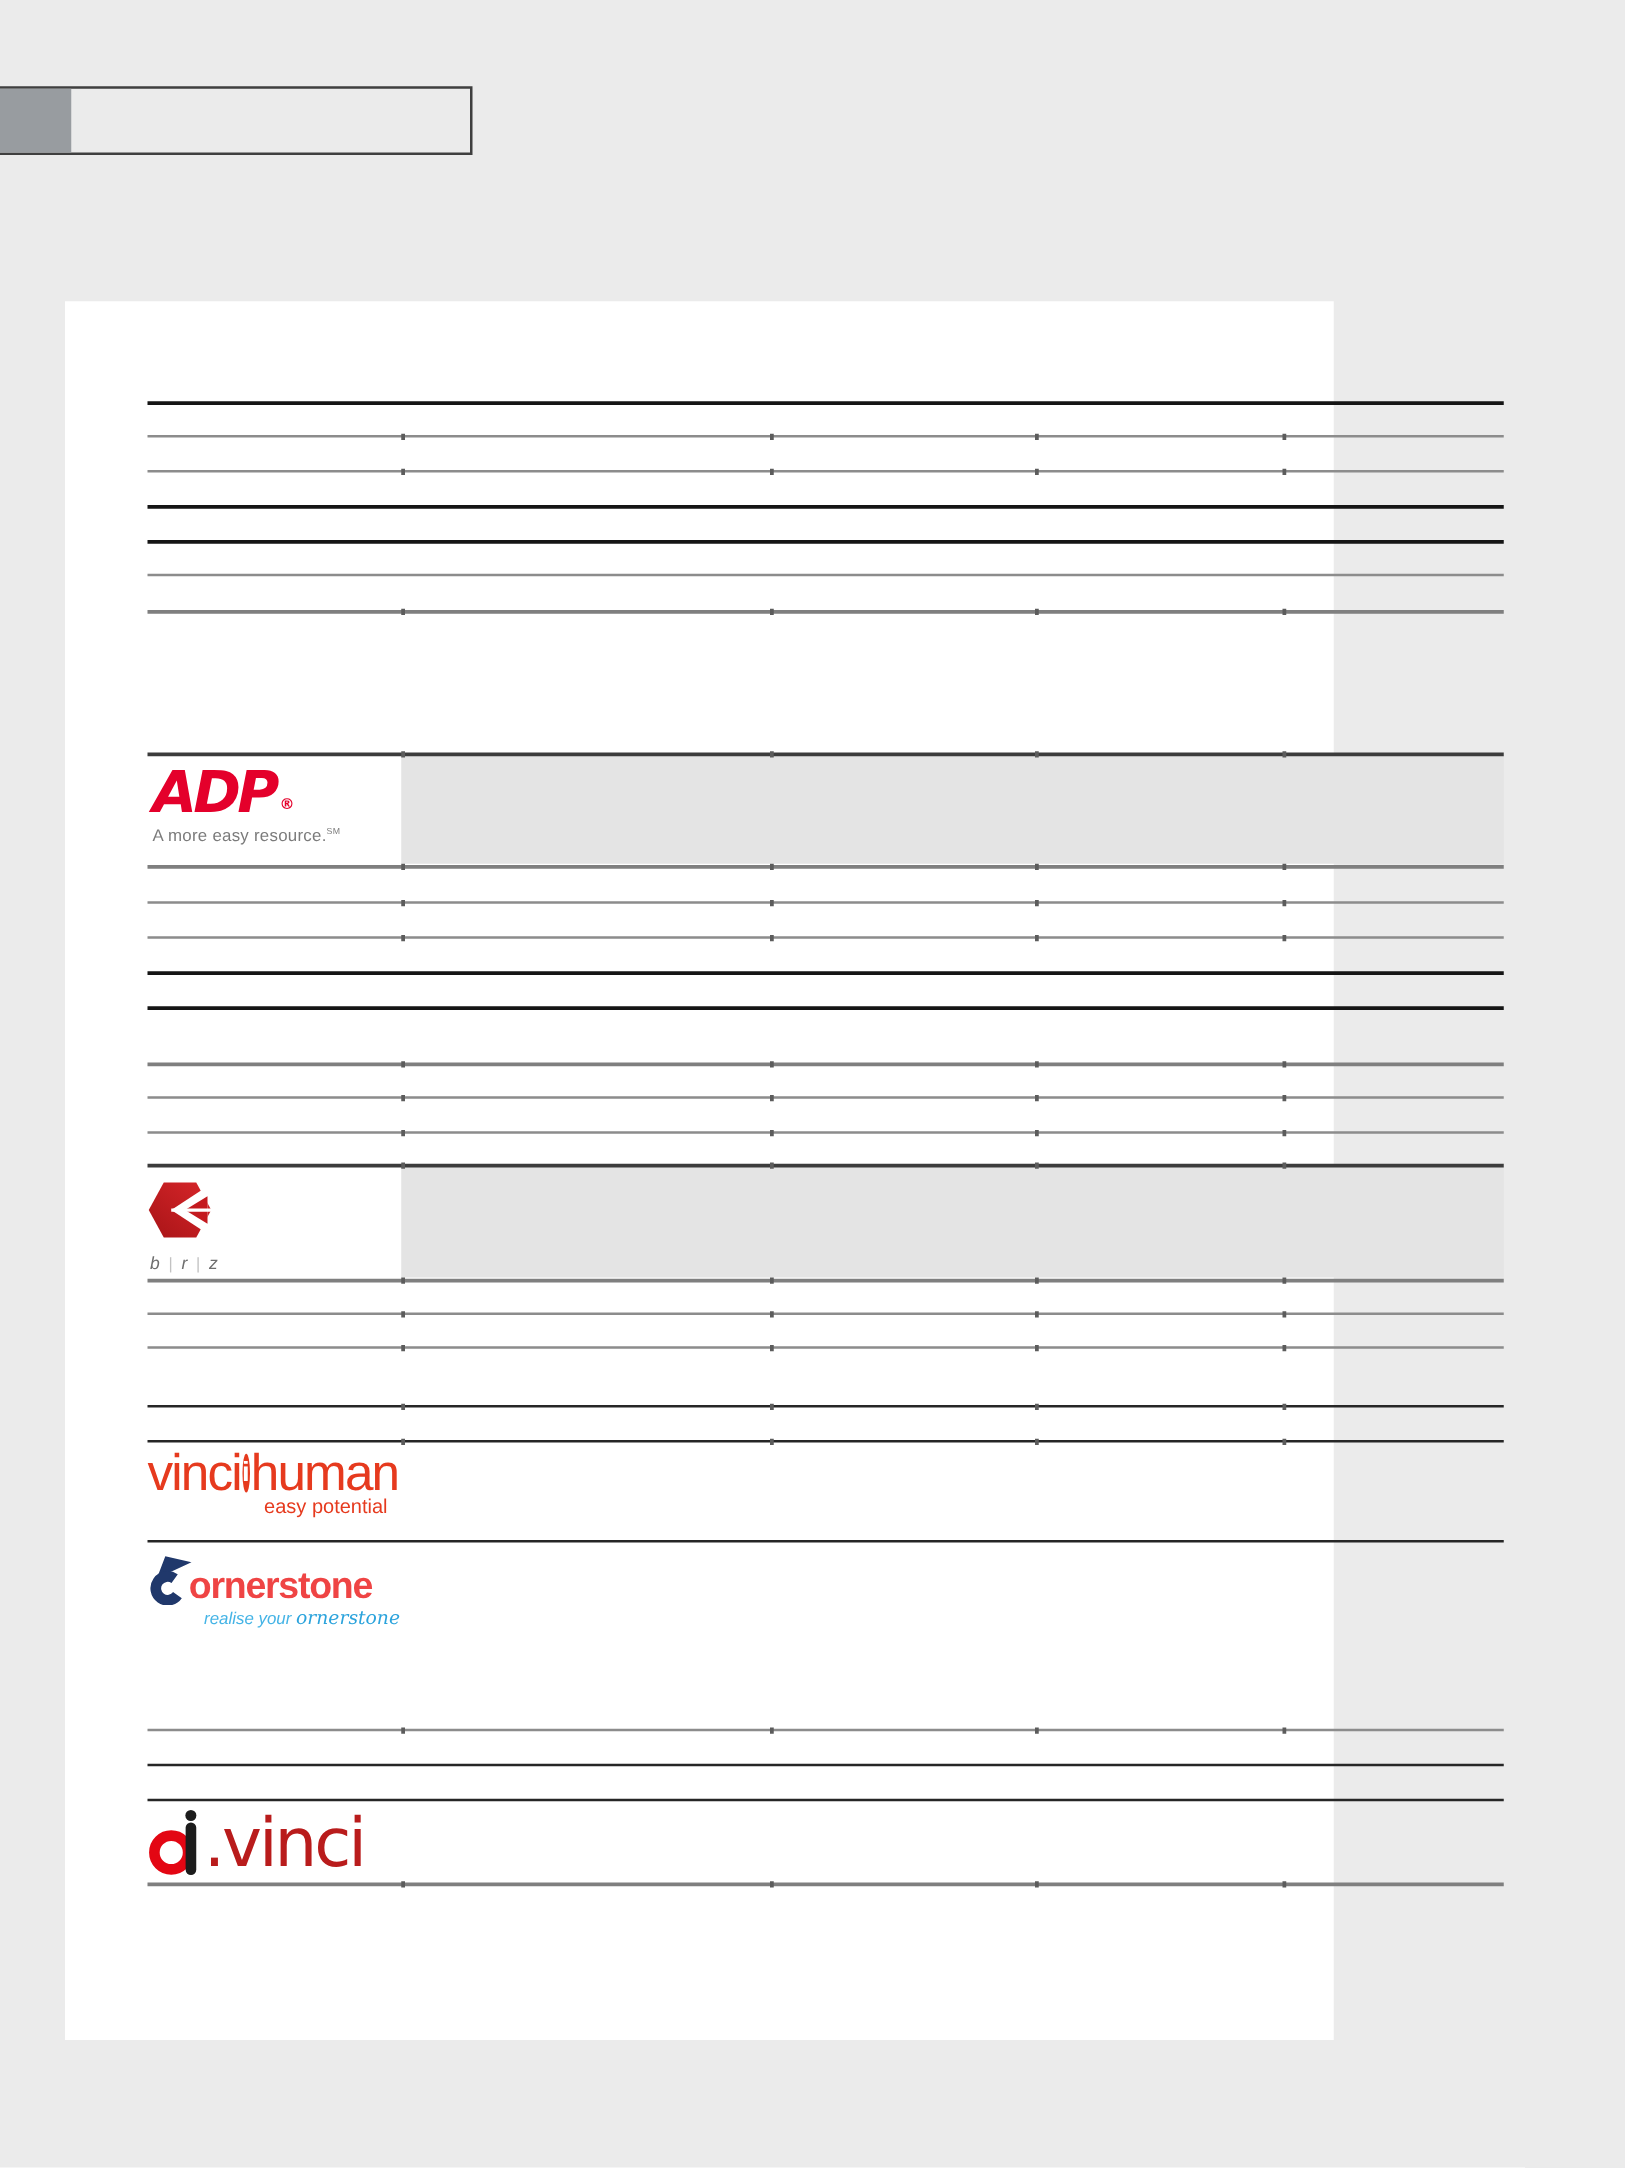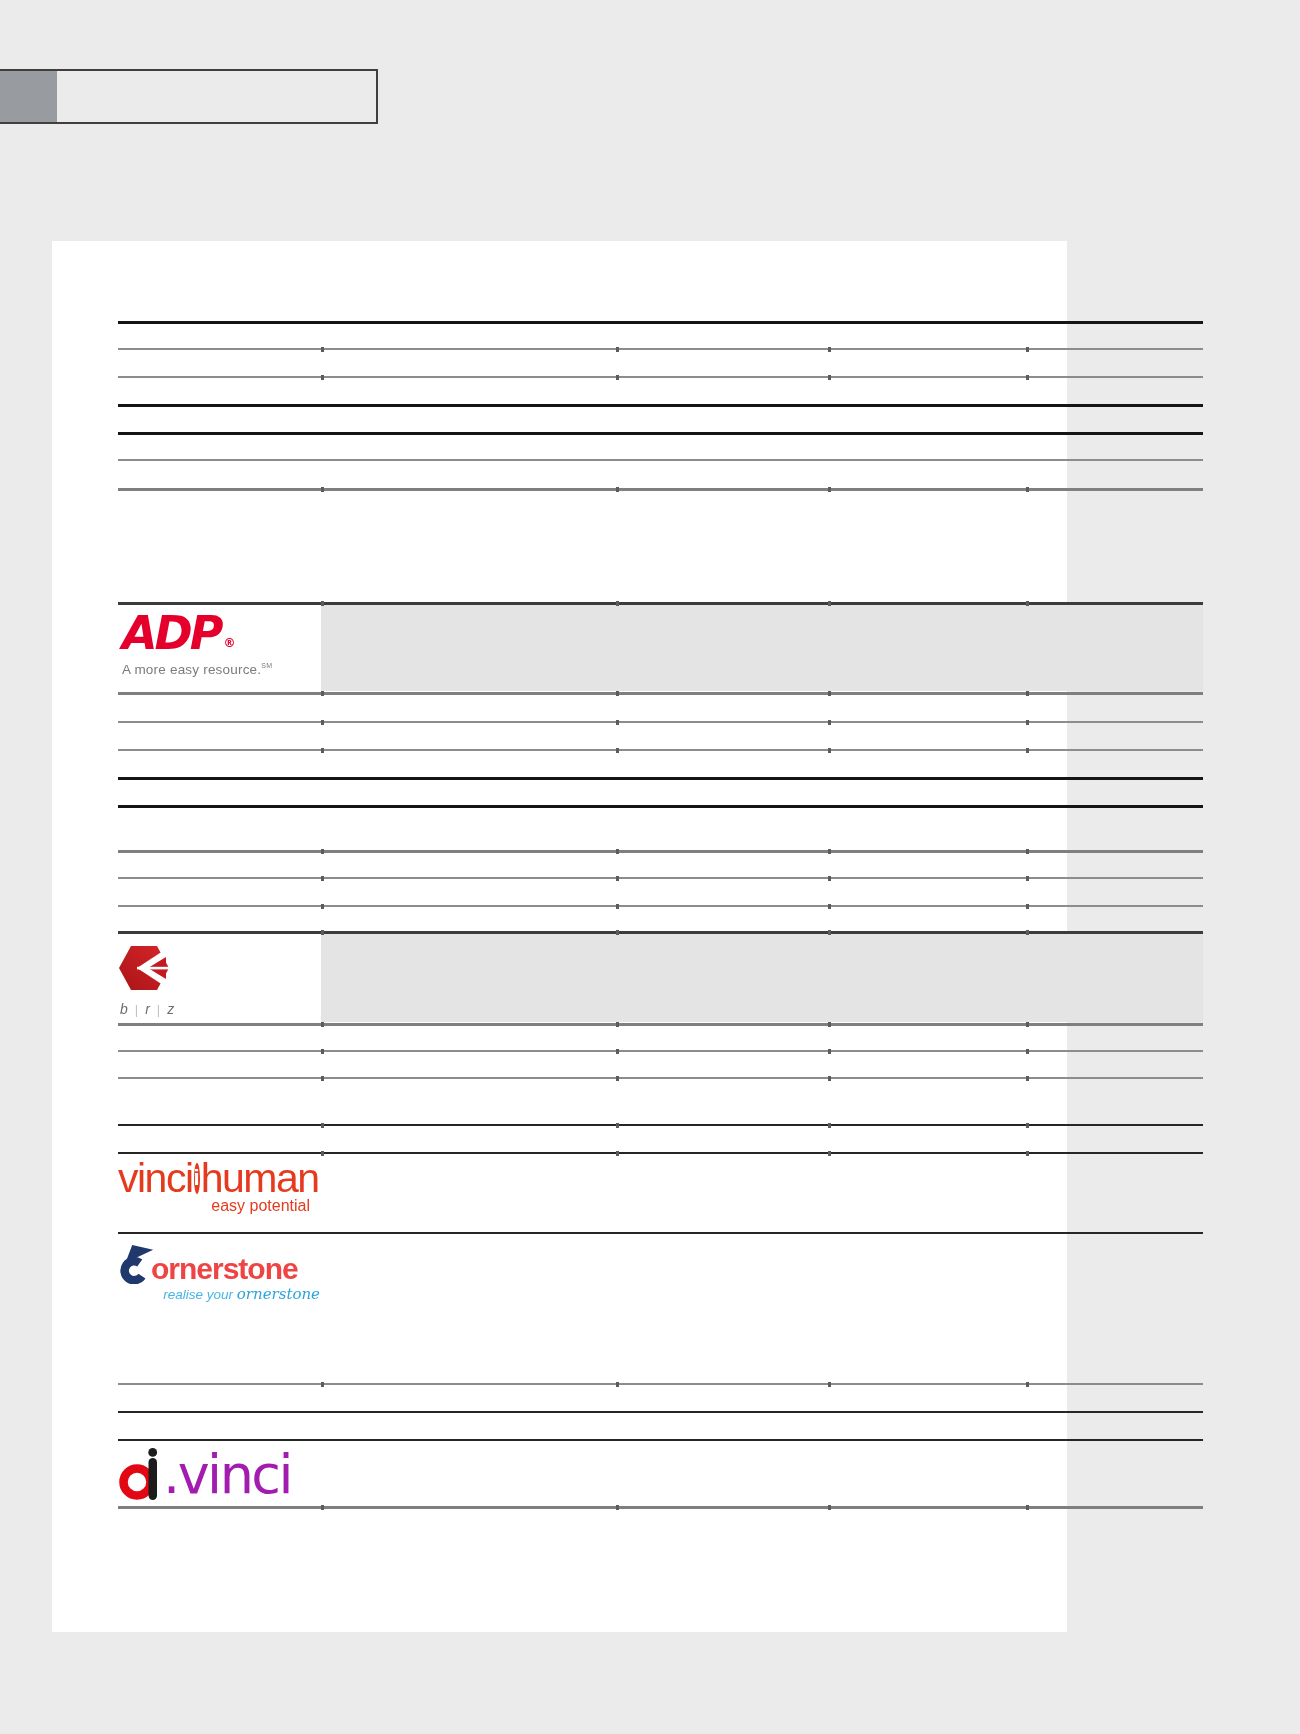--- a/index.html
+++ b/index.html
@@ -91,21 +91,21 @@
     margin-top:1px; text-align:right; font-style:italic; font-size:13.5px; color:#45b4e6;
   }
   .logo-cornerstone .tagline .script {
     font-family:"DejaVu Serif", serif; font-style:italic; font-size:15px; color:#2ba3dc;
   }
 
   
   .logo-dvinci { position:absolute; left:67px; top:1207px; height:52px; display:flex; align-items:flex-end; }
   .logo-dvinci .rest {
     font-family:"DejaVu Sans", sans-serif;
-    font-size:54px; line-height:50px; color:#a21caf; letter-spacing:-2.5px;
+    font-size:54px; line-height:50px; color:#b91c1c; letter-spacing:-2.5px;
     margin-left:1px;
   }
 </style>
 </head>
 <body>
 
 <div class="top-box">
   <div class="accent"></div>
 </div>
 

